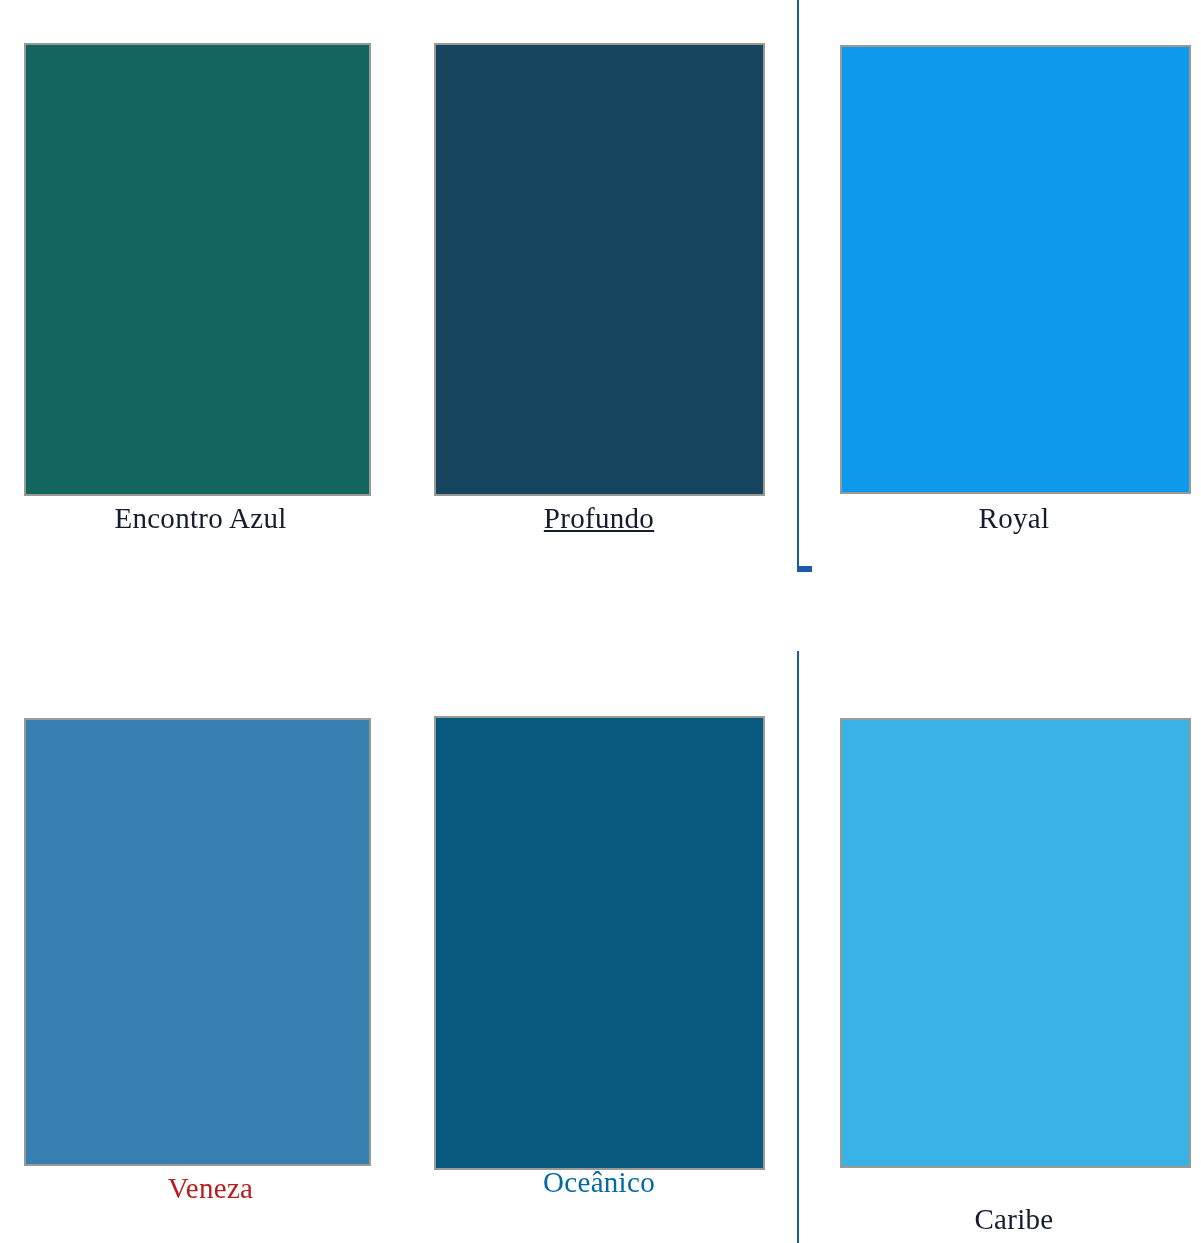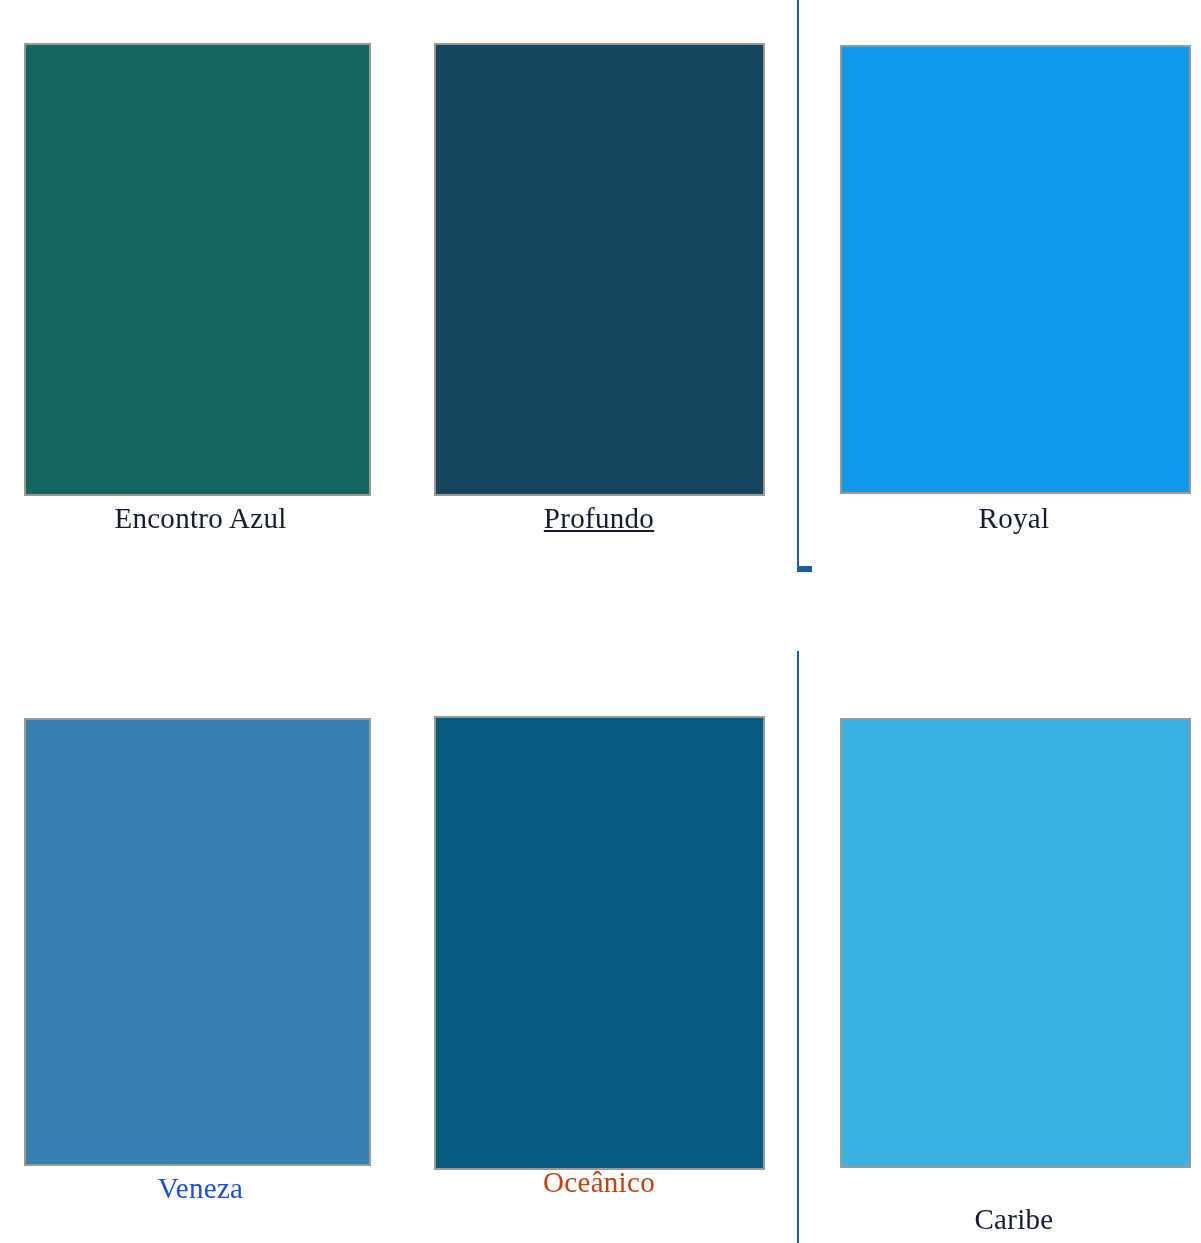--- a/index.html
+++ b/index.html
@@ -127,26 +127,26 @@
       <div class="swatch-chip chip-pos-c" style="background-color: rgb(13, 154, 236); border-color: rgb(154, 154, 149);"></div>
       <div class="swatch-label label-pos-c" style="color: rgb(20, 28, 46);">Royal</div>
     </div>
 
   </div>
 
   <div class="swatch-row row-bottom">
 
     <div class="swatch-cell col-1">
       <div class="swatch-chip chip-pos-d" style="background-color: rgb(53, 128, 176); border-color: rgb(154, 154, 149);"></div>
-      <div class="swatch-label" style="top: 519px; color: #1d4ed8;">Veneza</div>
+      <div class="swatch-label" style="top: 519px; color: #b91c1c; padding-left: 10px;">Veneza</div>
     </div>
 
     <div class="swatch-cell col-2">
       <div class="swatch-chip chip-pos-e" style="background-color: rgb(7, 90, 126); border-color: rgb(154, 154, 149);"></div>
-      <div class="swatch-label" style="top: 513px; color: #c2410c;">Oceânico</div>
+      <div class="swatch-label" style="top: 513px; color: #0369a1;">Oceânico</div>
     </div>
 
     <div class="swatch-cell col-3">
       <div class="swatch-chip chip-pos-f" style="background-color: rgb(57, 179, 229); border-color: rgb(154, 154, 149);"></div>
       <div class="swatch-label" style="top: 518px; color: rgb(20, 28, 46); margin-top: 32px;">Caribe</div>
     </div>
 
   </div>
 
 </div>

